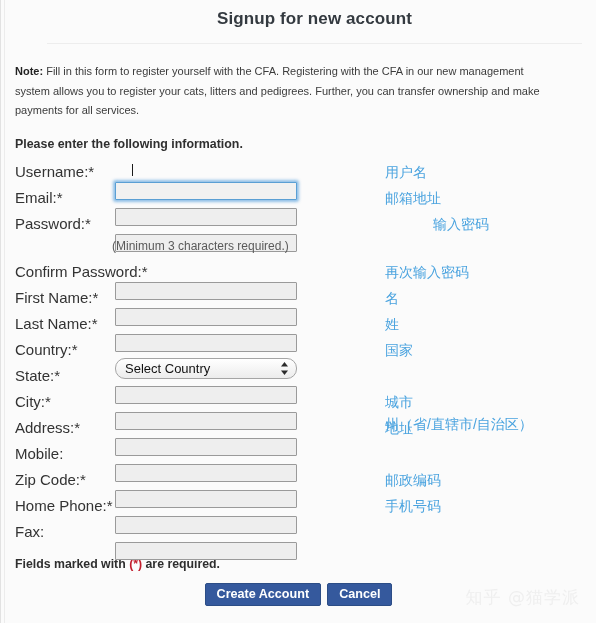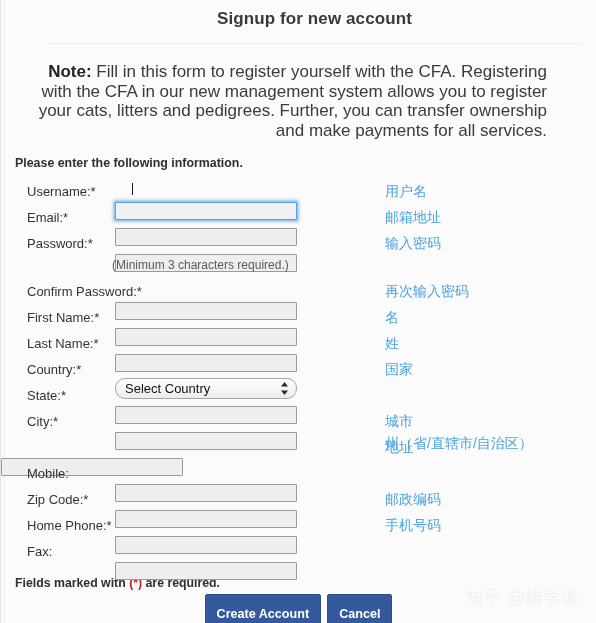--- a/index.html
+++ b/index.html
@@ -53,26 +53,25 @@
     left: 14px; right: 14px;
     top: 43px;
     height: 1px;
     background: #ededed;
   }
 
   
   .note {
     margin: 0;
     padding: 18px 14px 0 14px;
-    font-size: 17px;
+    font-size: 11px;
     line-height: 19.5px;
     color: #3b3b3b;
     width: 560px;
     box-sizing: border-box;
-    text-align: right;
   }
   .note b { font-weight: bold; color: #222; }
 
   .subhead {
     padding: 16px 14px 0 14px;
     font-size: 12.4px;
     font-weight: bold;
     color: #2f2f2f;
   }
 
@@ -82,23 +81,23 @@
     padding-top: 8px;
   }
   .row {
     position: relative;
     height: 26px;
     display: flex;
     align-items: center;
   }
   .row .label {
     width: 114px;
-    padding-left: 26px;
-    box-sizing: border-box;
-    font-size: 13px;
+    padding-left: 14px;
+    box-sizing: border-box;
+    font-size: 15px;
     color: #333333;
     white-space: nowrap;
   }
   .row .field { width: 164px; margin-top: 38px; }
 
   input.txt {
     width: 182px;
     height: 18px;
     box-sizing: border-box;
     border: 1px solid #9a9a9a;
@@ -179,21 +178,21 @@
 
   .btn-bar {
     position: relative;
     margin-top: 11px;
     height: 26px;
     display: flex;
     justify-content: center;
     align-items: center;
   }
   .btn {
-    height: 41px;
+    height: 23px;
     border: 1px solid #2c4d86;
     border-radius: 2px;
     background: #35599d;
     color: #ffffff;
     font-family: "Liberation Sans", sans-serif;
     font-size: 12.6px;
     font-weight: bold;
     padding: 0 11px;
     cursor: pointer;
     line-height: 21px;
@@ -233,21 +232,21 @@
         <div class="caret"></div>
       </div>
       <div class="row">
         <div class="label">Email:*</div>
         <div class="field"><input type="text" class="txt" placeholder="" value="" style=""></div>
         <div class="cn" style="top: 5px;">邮箱地址</div>
       </div>
       <div class="row">
         <div class="label">Password:*</div>
         <div class="field"><input type="text" class="txt" placeholder="" value="" style=""></div>
-        <div class="cn" style="top: 5px;">输入密码</div>
+        <div class="cn" style="top: 5px; margin-left: 48px;">输入密码</div>
       </div>
       <div class="hint-row">
         <div class="hint">(Minimum 3 characters required.)</div>
       </div>
       <div class="row">
         <div class="label">Confirm Password:*</div>
         <div class="field"><input type="text" class="txt" placeholder="" value="" style=""></div>
         <div class="cn" style="top: 5px;">再次输入密码</div>
       </div>
       <div class="row">
@@ -274,20 +273,21 @@
         <div class="label">State:*</div>
         <div class="field"><input type="text" class="txt" placeholder="" value="" style=""></div>
         <div class="cn" style="top: 5px; margin-top: 48px;">州（省/直辖市/自治区）</div>
       </div>
       <div class="row">
         <div class="label">City:*</div>
         <div class="field"><input type="text" class="txt" placeholder="" value="" style=""></div>
         <div class="cn" style="top: 5px;">城市</div>
       </div>
       <div class="row">
+        <div class="label">Address:*</div>
         <div class="field"><input type="text" class="txt" placeholder="" value="" style=""></div>
         <div class="cn" style="top: 5px;">地址</div>
       </div>
       <div class="row">
         <div class="label">Mobile:</div>
         <div class="field"><input type="text" class="txt" placeholder="" value="" style=""></div>
       </div>
       <div class="row">
         <div class="label">Zip Code:*</div>
         <div class="field"><input type="text" class="txt" placeholder="" value="" style=""></div>

